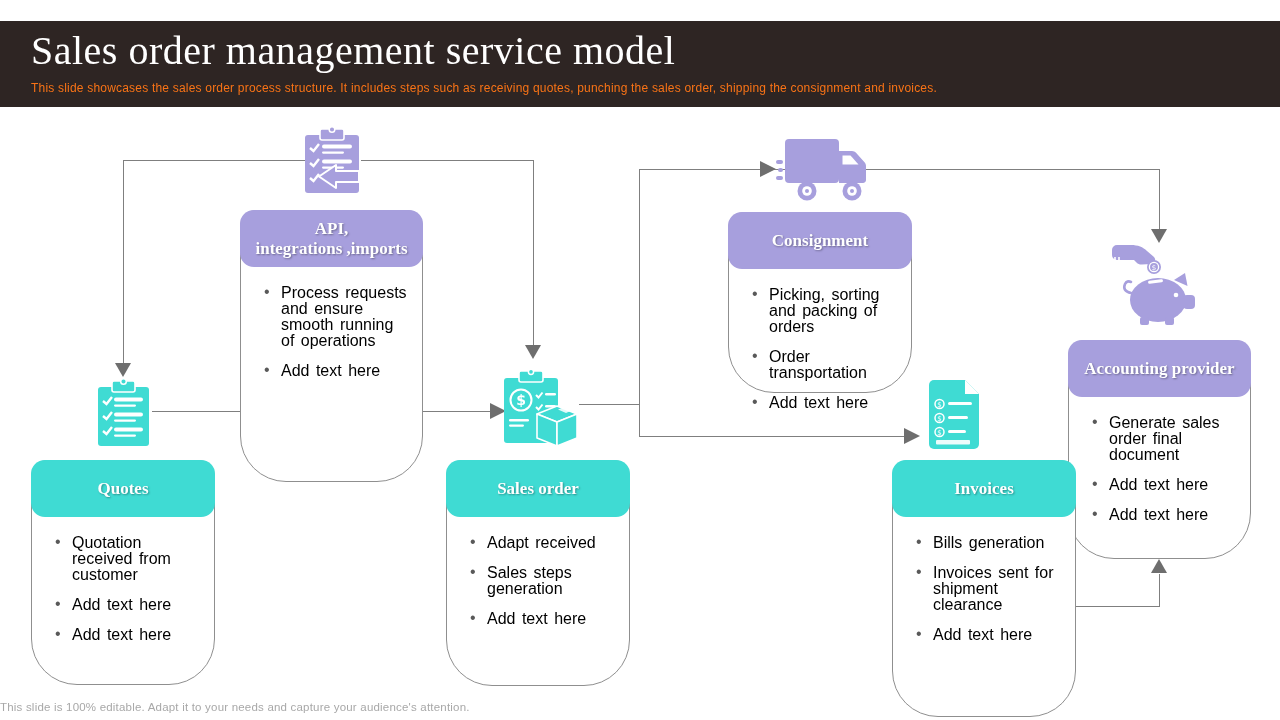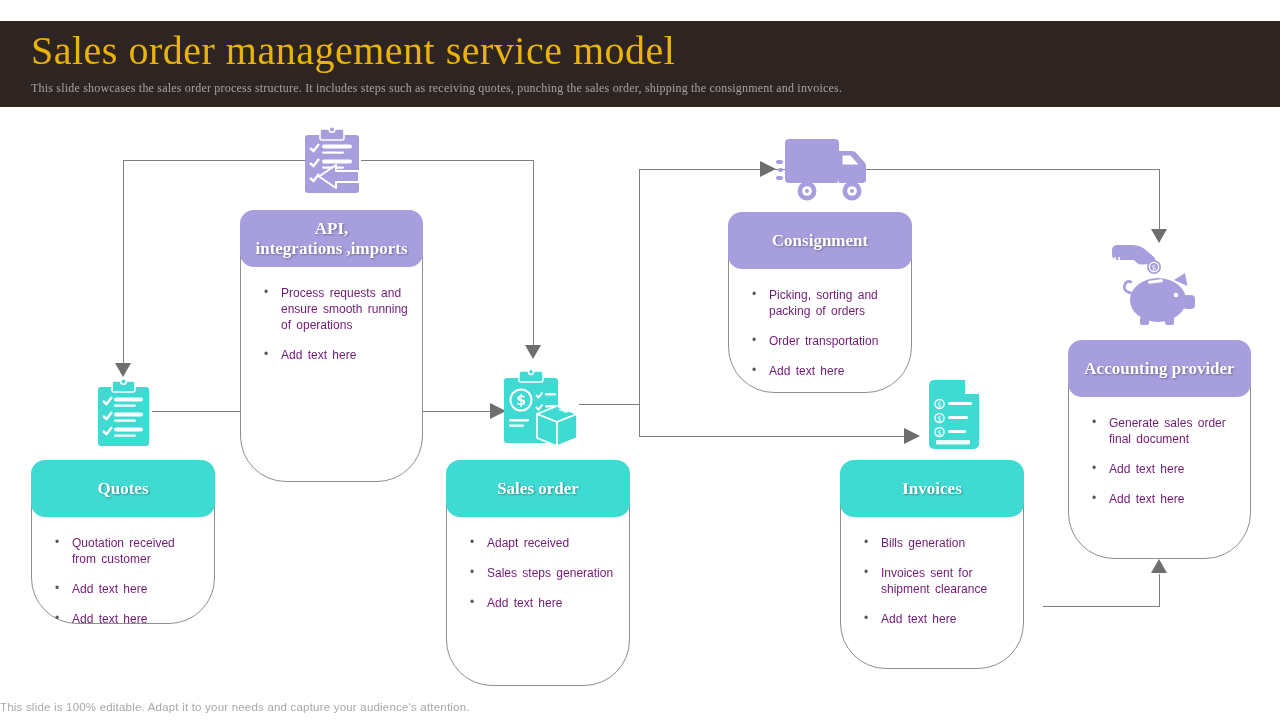--- a/index.html
+++ b/index.html
@@ -1,44 +1,44 @@
 <!DOCTYPE html>
 <html><head>
 <meta charset="utf-8">
 <style>
   html,body{margin:0;padding:0;width:1280px;height:720px;background:#ffffff;overflow:hidden;
     font-family:"Liberation Sans",sans-serif;}
   .stage{position:relative;width:1280px;height:720px;background:#ffffff;}
 
   
   .titlebar{position:absolute;left:0;top:21px;width:1280px;height:86px;background:#2e2523;}
-  .slide-title{position:absolute;left:31px;top:6px;color:#eab308;
+  .slide-title{position:absolute;left:31px;top:6px;color:#ffffff;
     font-family:"Liberation Serif",serif;font-size:40px;font-weight:400;letter-spacing:.5px;white-space:nowrap;}
-  .slide-subtitle{position:absolute;left:31px;top:60px;color:#a3a3a3;
-    font-size:12px;letter-spacing:.2px;white-space:nowrap;font-family:Liberation Serif, serif;}
+  .slide-subtitle{position:absolute;left:31px;top:60px;color:#f97316;
+    font-size:12px;letter-spacing:.2px;white-space:nowrap;}
 
   
   .line{position:absolute;background:#7f7f7f;z-index:1;}
   .arr{position:absolute;width:0;height:0;z-index:2;}
   .arr-down{border-left:8px solid transparent;border-right:8px solid transparent;border-top:14px solid #6e6e6e;}
   .arr-up{border-left:8px solid transparent;border-right:8px solid transparent;border-bottom:14px solid #6e6e6e;}
   .arr-right{border-top:8px solid transparent;border-bottom:8px solid transparent;border-left:16px solid #6e6e6e;}
 
   
   .card{position:absolute;background:#ffffff;border:1px solid #8f8f8f;
     border-radius:16px 16px 46px 46px;z-index:3;box-sizing:border-box;}
   .card-header{position:absolute;left:-1px;right:-1px;top:-1px;height:57px;border-radius:14px;
     display:flex;align-items:center;justify-content:center;text-align:center;
     font-family:"Liberation Serif",serif;font-weight:bold;font-size:17px;color:#ffffff;
     text-shadow:1px 1px 2px rgba(0,0,0,.35);white-space:pre-line;line-height:1.15;}
   .card.purple .card-header{background:#a79fdd;}
   .card.teal .card-header{background:#3fdbd3;}
   .card-bullets{list-style:none;margin:0;position:absolute;left:0;right:0;top:57px;
     padding:17px 14px 0 40px;}
-  .card-bullets li{position:relative;margin-bottom:14px;color:#701a75;font-size:12px;
+  .card-bullets li{position:relative;margin-bottom:14px;color:#000000;font-size:16px;
     line-height:16px;word-spacing:2px;}
   .card-bullets li::before{content:"•";position:absolute;left:-17px;top:-1px;color:#595959;}
 
   
   .icon{position:absolute;z-index:4;line-height:0;}
 
   
   .footer-note{position:absolute;left:0;right:0;top:701px;text-align:left;
     color:#a8a8a8;font-size:11.5px;letter-spacing:.2px;}
 </style>
@@ -100,39 +100,39 @@
 
   <div class="card purple" style="left:1068px;top:340px;width:183px;height:219px;">
     <div class="card-header">Accounting provider</div>
     <ul class="card-bullets">
       <li>Generate sales order final document</li>
       <li>Add text here</li>
       <li>Add text here</li>
     </ul>
   </div>
 
-  <div class="card teal" style="left:31px;top:460px;width:184px;height:164px;">
+  <div class="card teal" style="left:31px;top:460px;width:184px;height:225px;">
     <div class="card-header">Quotes</div>
     <ul class="card-bullets">
       <li>Quotation received from customer</li>
       <li>Add text here</li>
       <li>Add text here</li>
     </ul>
   </div>
 
   <div class="card teal" style="left:446px;top:460px;width:184px;height:226px;">
     <div class="card-header">Sales order</div>
     <ul class="card-bullets">
       <li>Adapt received</li>
       <li>Sales steps generation</li>
       <li>Add text here</li>
     </ul>
   </div>
 
-  <div class="card teal" style="left:840px;top:460px;width:184px;height:209px;">
+  <div class="card teal" style="left:892px;top:460px;width:184px;height:257px;">
     <div class="card-header">Invoices</div>
     <ul class="card-bullets">
       <li>Bills generation</li>
       <li>Invoices sent for shipment clearance</li>
       <li>Add text here</li>
     </ul>
   </div>
 
   <span class="icon" style="left:302px;top:126px;">
     <svg width="60" height="68" viewBox="0 0 60 68">

